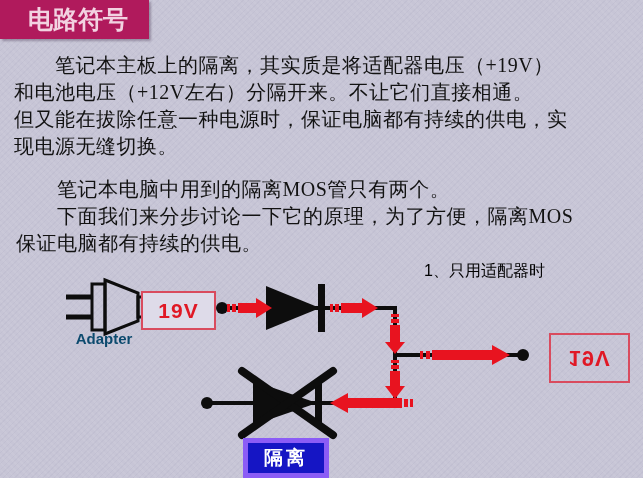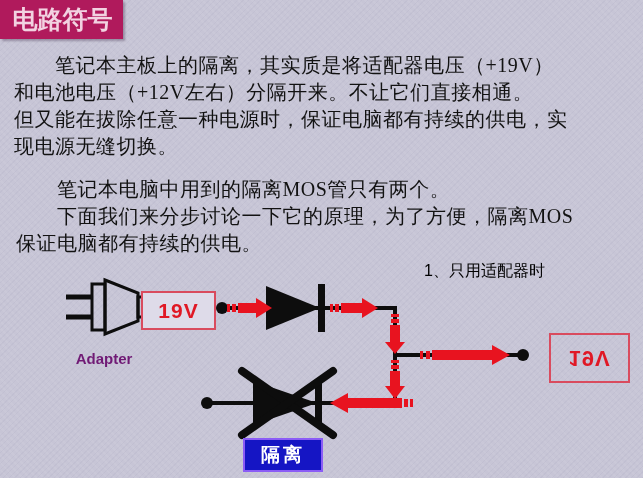--- a/index.html
+++ b/index.html
@@ -17,23 +17,22 @@
       repeating-linear-gradient(45deg, rgba(255,255,255,.05) 0 2px, rgba(0,0,0,0) 2px 5px),
       repeating-linear-gradient(-45deg, rgba(90,90,130,.05) 0 1px, rgba(0,0,0,0) 1px 4px);
   }
   .title-box{
     position:absolute;left:0;top:0;
     width:121px;height:39px;
     background:#b01a5c;
     color:#f2d2e1;
     font-family:"Liberation Sans","DejaVu Sans",sans-serif;
     font-weight:bold;font-size:25px;line-height:39px;
-    padding-left:2px;
+    padding-left:28px;
     box-shadow:2px 2px 2px rgba(60,40,70,.35);
-    text-align:center;
   }
   .para{
     position:absolute;
     color:#121212;
     font-size:20px;line-height:27px;
     white-space:pre-line;
     letter-spacing:0.5px;
   }
   .p1{left:14px;top:52px;width:618px;font-family:Liberation Serif, serif;}
   .p2{left:16px;top:176px;width:618px;}
@@ -41,40 +40,40 @@
     position:absolute;left:424px;top:261px;
     font-family:"Liberation Sans","DejaVu Sans",sans-serif;
     font-size:16px;color:#000;
   }
   .diagram{position:absolute;left:0;top:0;width:643px;height:478px;}
   .diagram svg{position:absolute;left:0;top:0;}
   .adapter-label{
     position:absolute;left:64px;top:330px;width:80px;
     text-align:center;
     font-family:"Liberation Sans","DejaVu Sans",sans-serif;
-    font-weight:bold;font-size:15px;color:#701a75;margin-top:20px;
+    font-weight:bold;font-size:15px;color:#0c4a6e;
   }
   .v19-box{
     position:absolute;left:141px;top:291px;width:71px;height:35px;
     border:2px solid #d94b5e;background:#dedbe9;
     display:flex;align-items:center;justify-content:center;
     font-family:"Liberation Sans","DejaVu Sans",sans-serif;
     font-weight:bold;font-size:21px;color:#e01825;letter-spacing:1px;
   }
   .out-box{
     position:absolute;left:549px;top:333px;width:77px;height:46px;
     border:2px solid #d94b5e;
     display:flex;align-items:center;justify-content:center;
     font-family:"Liberation Sans","DejaVu Sans",sans-serif;
     font-weight:bold;font-size:22px;color:#e01825;letter-spacing:1px;
   }
   .mirrored{display:inline-block;transform:scaleY(-1);}
   .iso-box{
     position:absolute;left:243px;top:438px;width:76px;height:30px;
-    background:#1515c4;border:2px solid #8b5cf6;
+    background:#1515c4;border:5px solid #8b5cf6;
     display:flex;align-items:center;justify-content:center;
     font-family:"Liberation Sans","DejaVu Sans",sans-serif;
     font-weight:bold;font-size:19px;color:#ffffff;letter-spacing:3px;
   }
 </style>
 </head>
 <body>
 
 <div class="slide">
 

